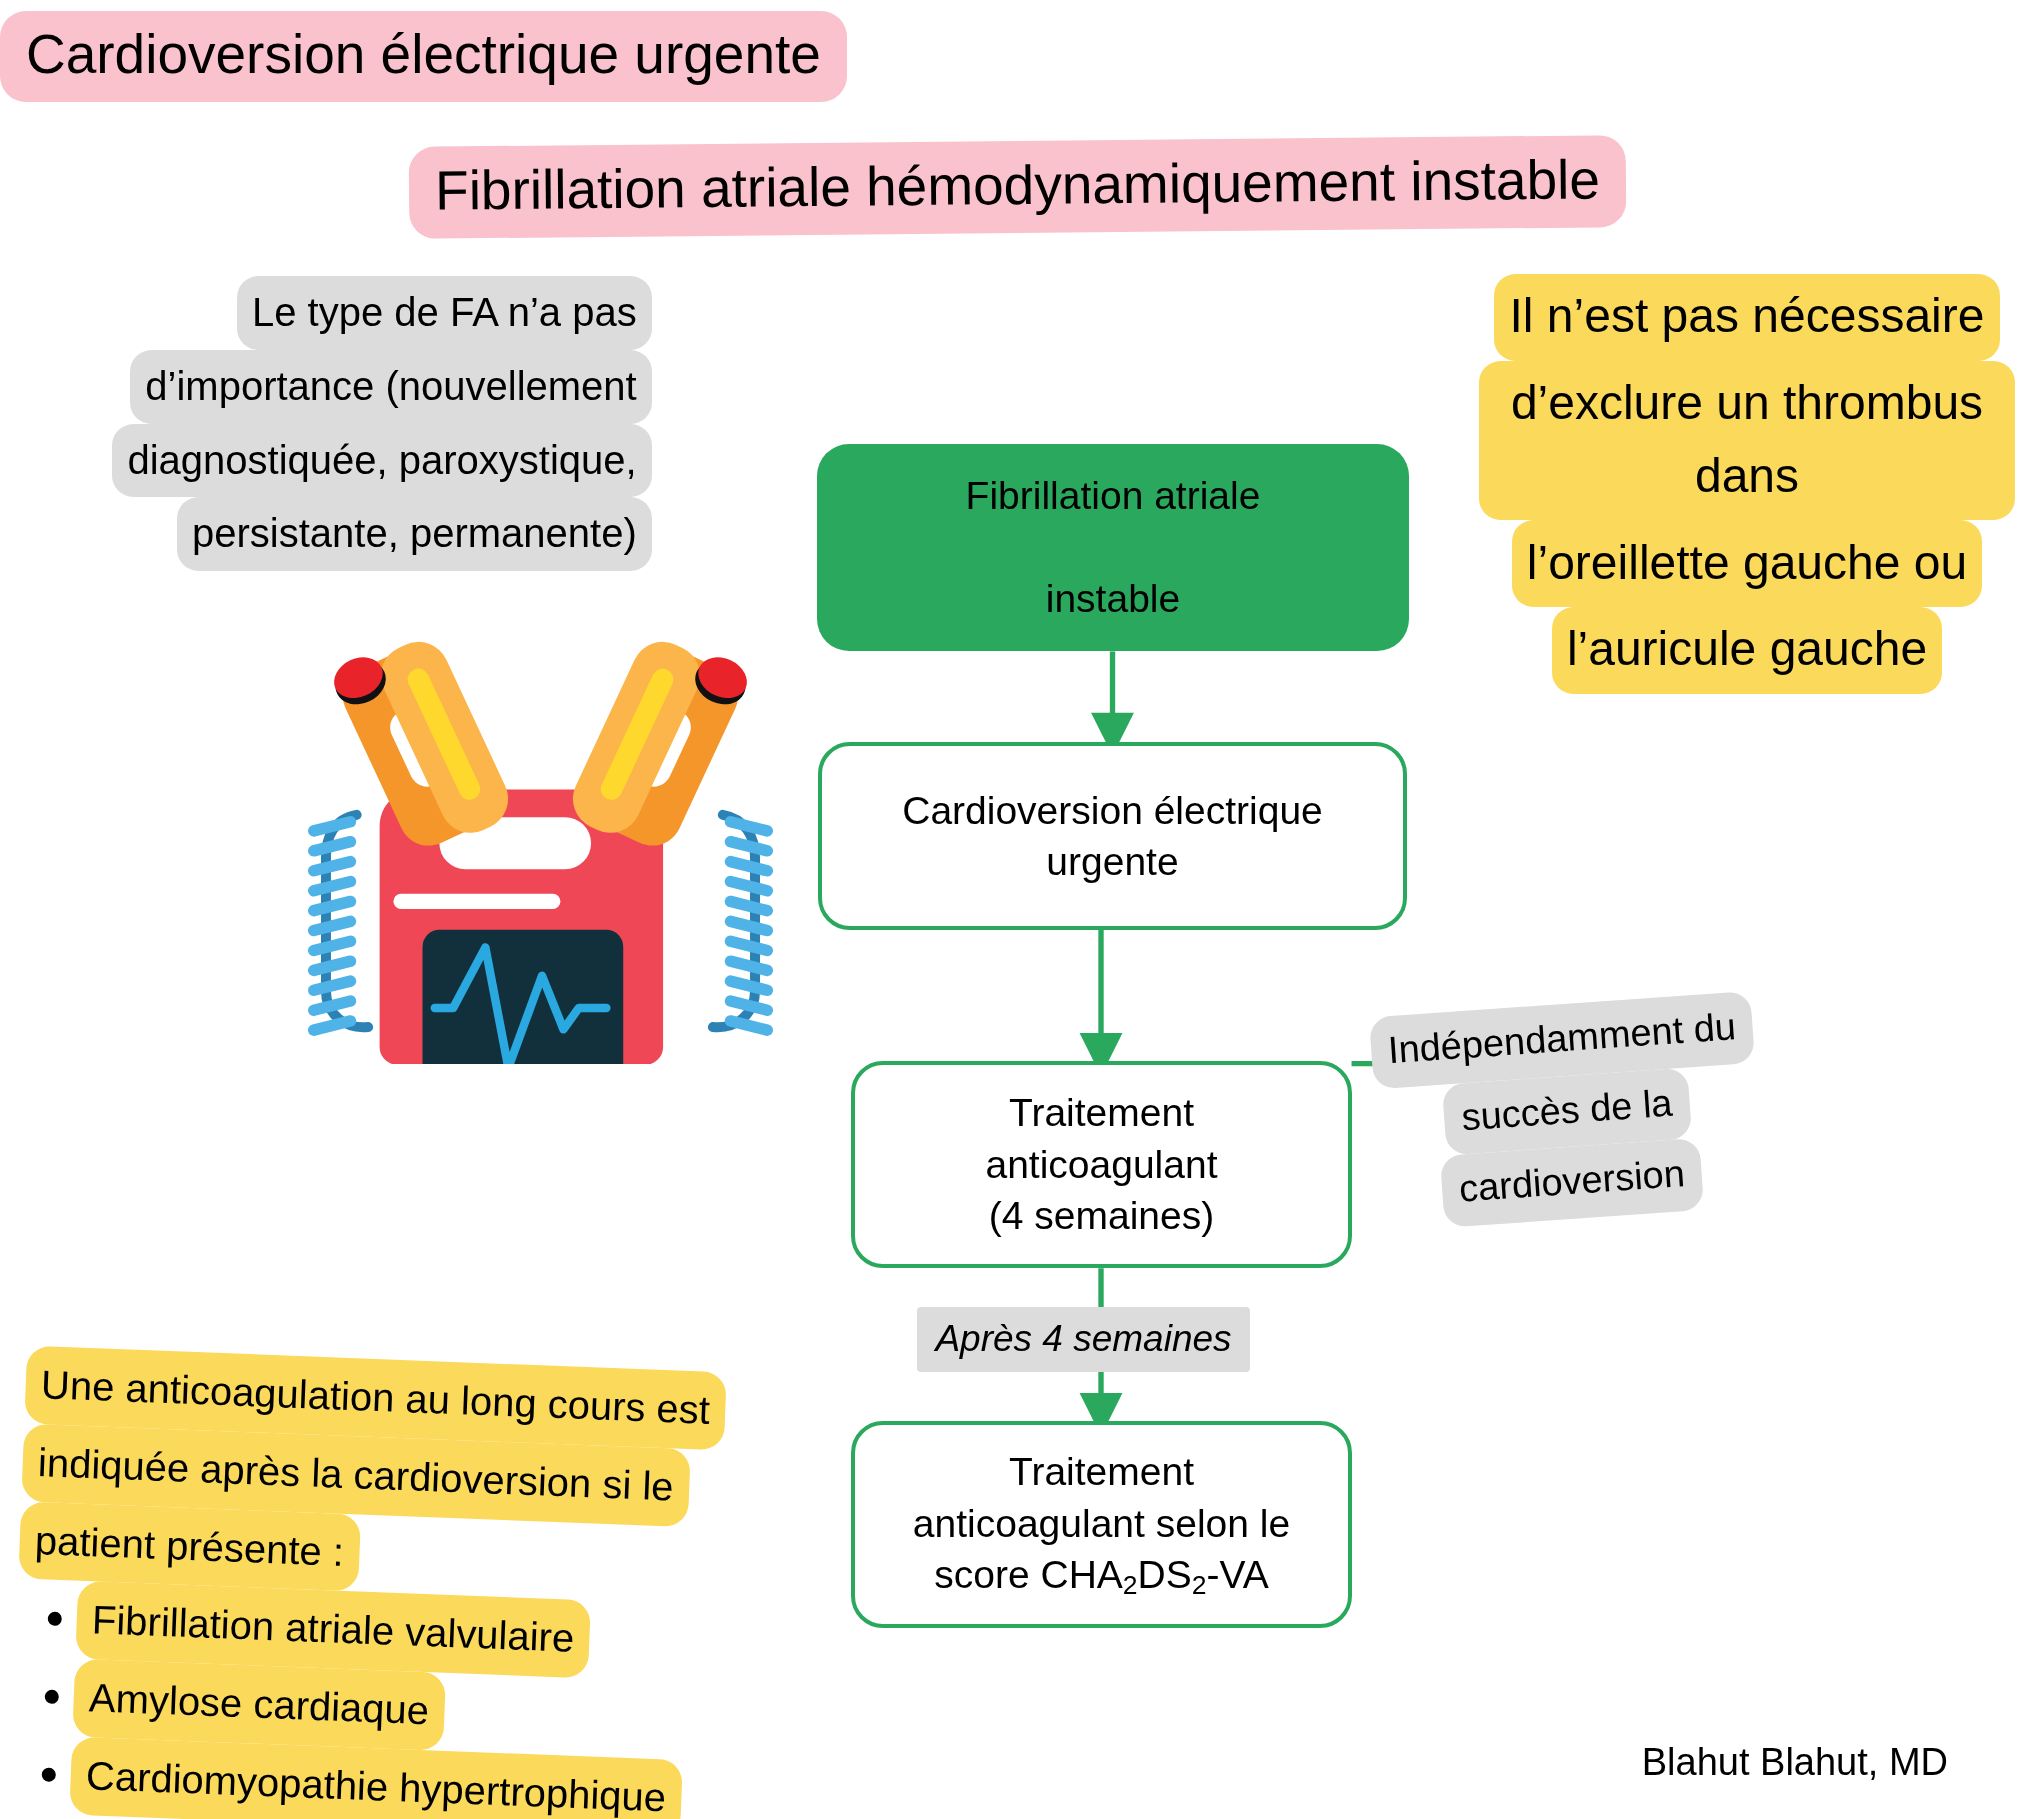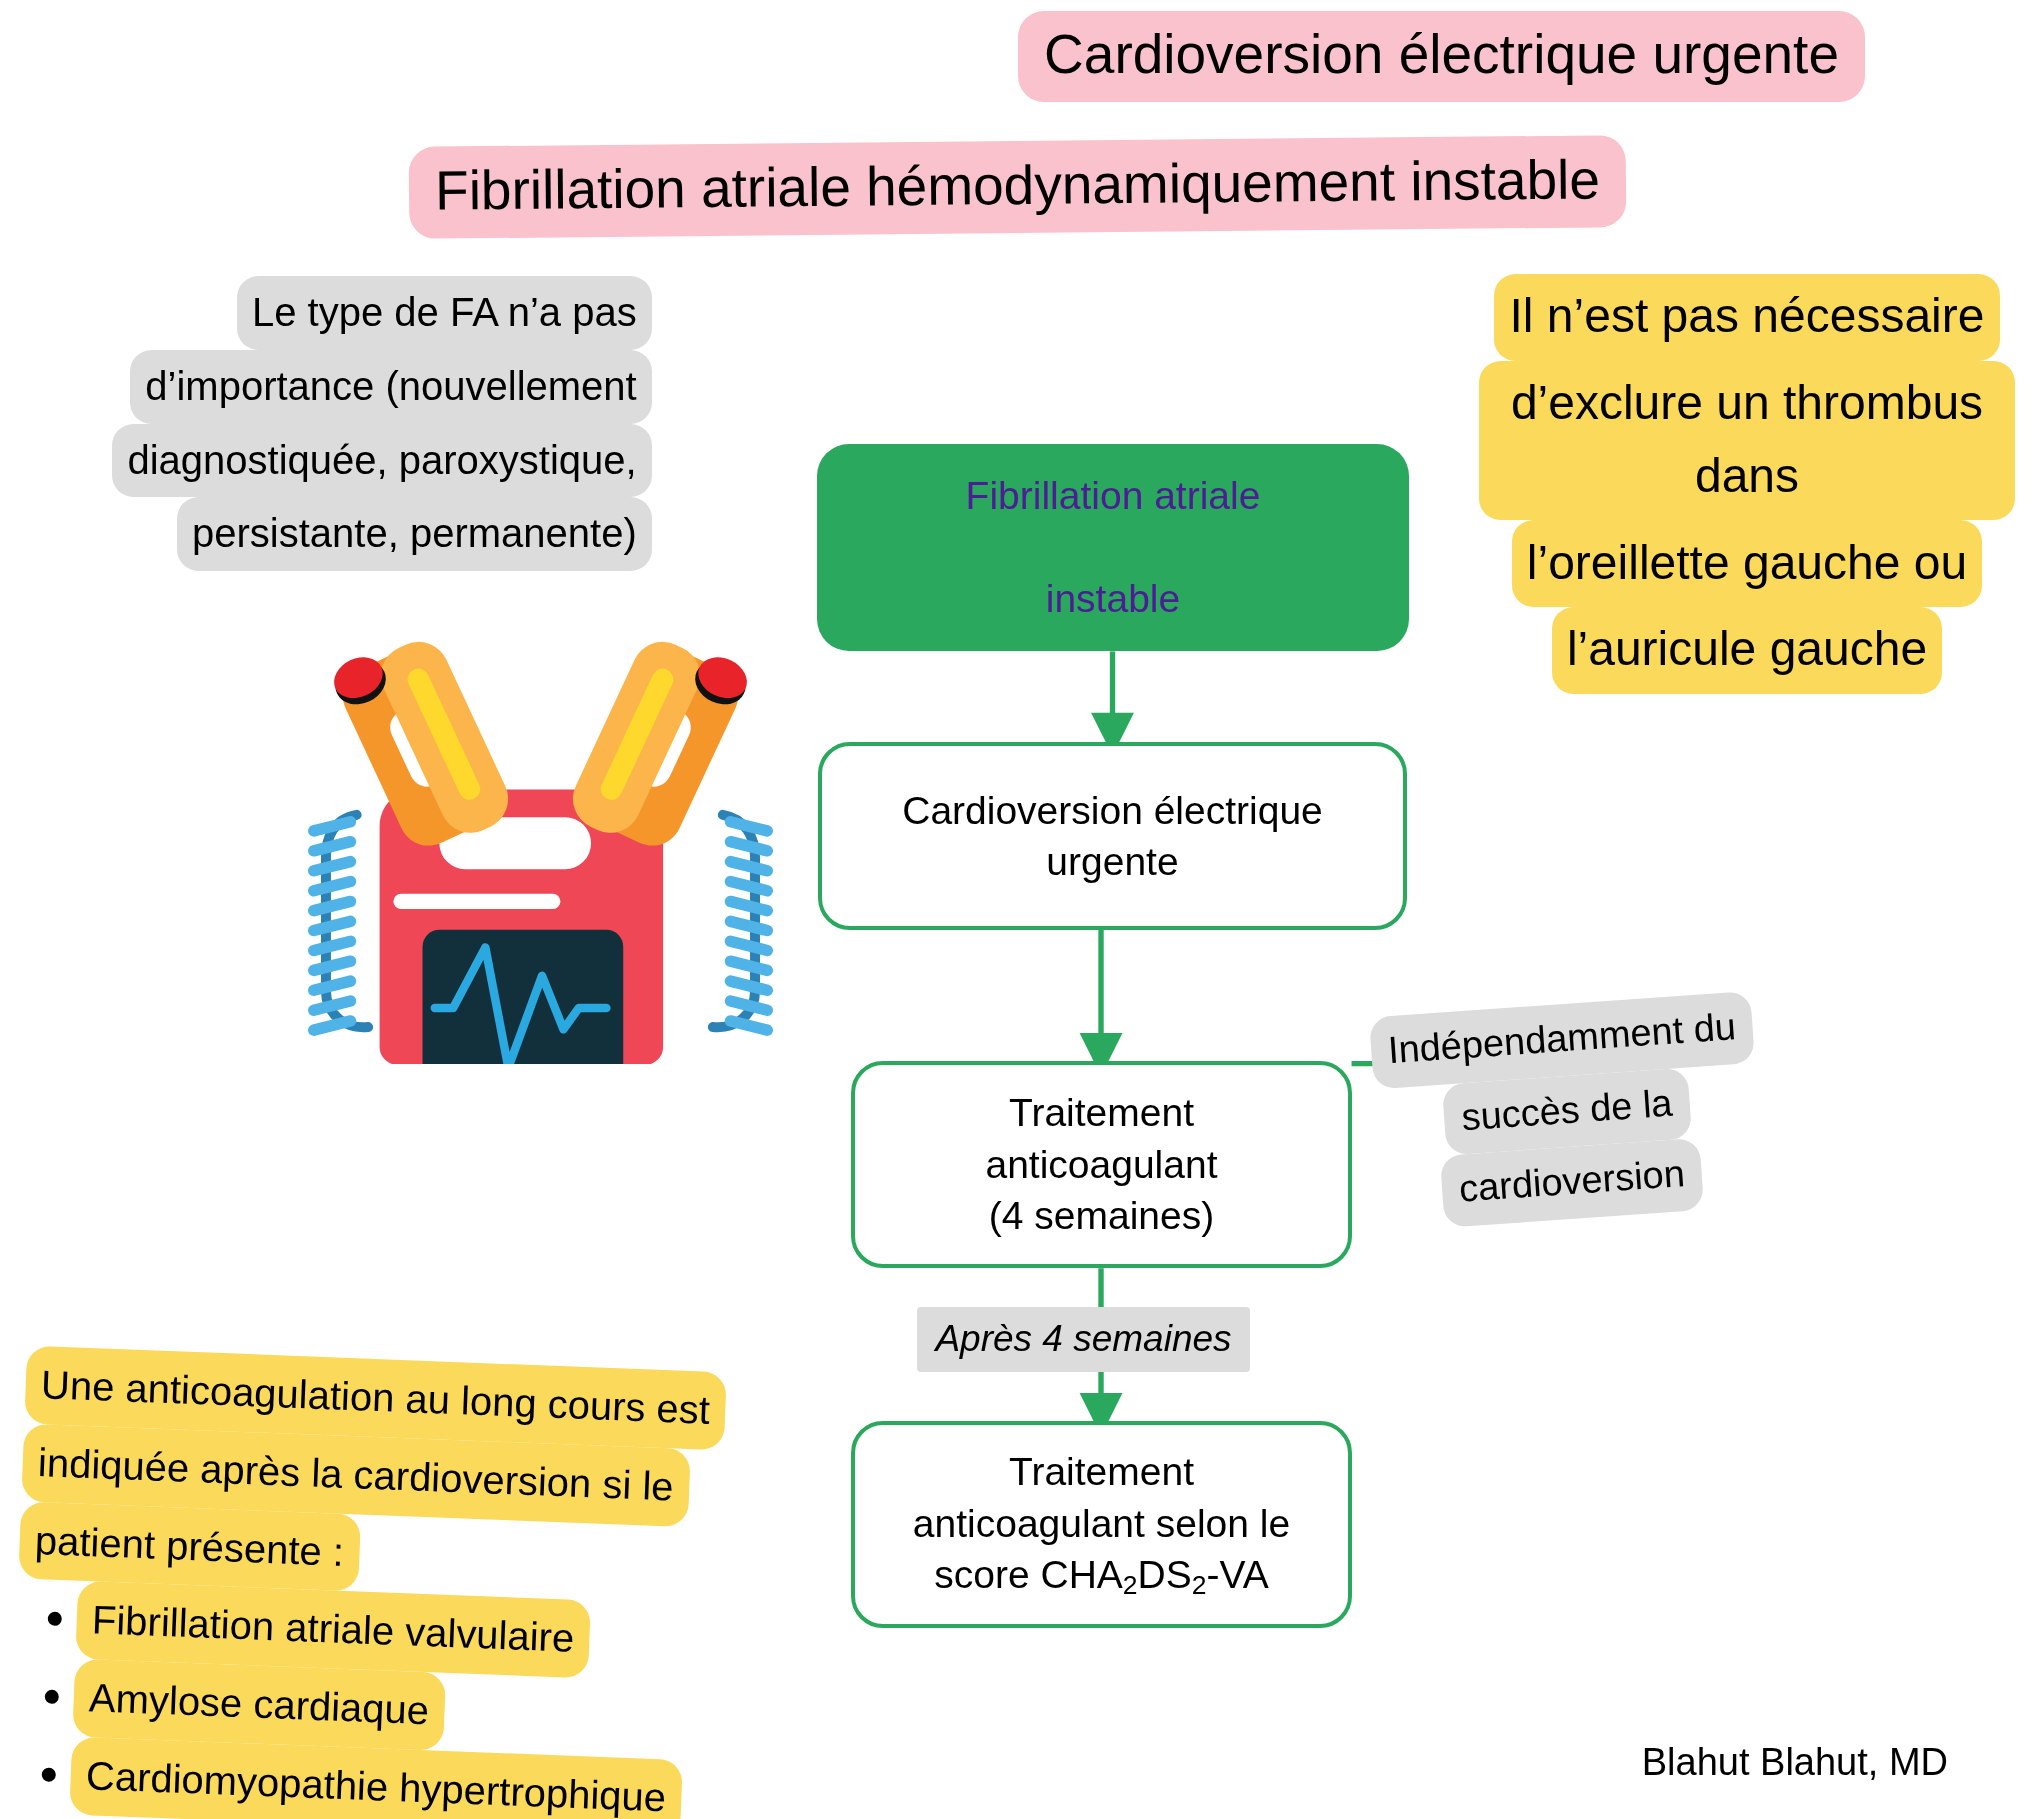--- a/index.html
+++ b/index.html
@@ -17,21 +17,21 @@
     padding:4.6px 14px 6.1px 14px;
     border-radius:20px;
     box-decoration-break:clone;
     -webkit-box-decoration-break:clone;
   }
   .pink span.ln{background:#f9c2cc;}
   .grey span.ln{background:#dcdcdc;}
   .yell span.ln{background:#fbd95b;}
 
   
-  #title1{left:0;top:10.7px;width:1865px;text-align:right;}
+  #title1{left:0;top:10.7px;width:1865px;text-align:left;}
   #title1 .ln{font-size:55px;line-height:1.22;padding:10.7px 26px 14px 26px;border-radius:26px;}
   #title2{left:0;top:141px;width:2035px;text-align:center;transform:rotate(-0.55deg);}
   #title2 .ln{font-size:55px;line-height:1.22;padding:10.7px 26px 14px 26px;border-radius:26px;}
 
   
   #note-fa-type{left:31px;top:276px;width:621px;text-align:right;}
   #note-fa-type .ln{font-size:40px;line-height:1.50;padding:6.1px 15.3px 7.7px 15.3px;border-radius:21.5px;}
 
   #note-thrombus{left:1479px;top:274px;width:536px;text-align:center;}
   #note-thrombus .ln{font-size:48px;line-height:1.52;padding:6.1px 15.3px 7.7px 15.3px;border-radius:21.5px;}
@@ -51,21 +51,21 @@
     background:#000;transform:translateY(-50%);
   }
 
   
   .fbox{
     box-sizing:border-box;display:flex;align-items:center;justify-content:center;
     text-align:center;border-radius:32px;line-height:1.32;
   }
   #box-start{
     left:817px;top:444px;width:592px;height:207px;
-    background:#2aa85e;color:#4c1d95;font-size:39px;
+    background:#2aa85e;color:#000000;font-size:39px;
   }
   #box-cardio{
     left:818px;top:742px;width:589px;height:188px;
     background:#ffffff;border:4.6px solid #2aa85e;font-size:39px;
   }
   #box-anticoag{
     left:851px;top:1061px;width:501px;height:207px;
     background:#ffffff;border:4.6px solid #2aa85e;font-size:39px;
   }
   #box-score{

